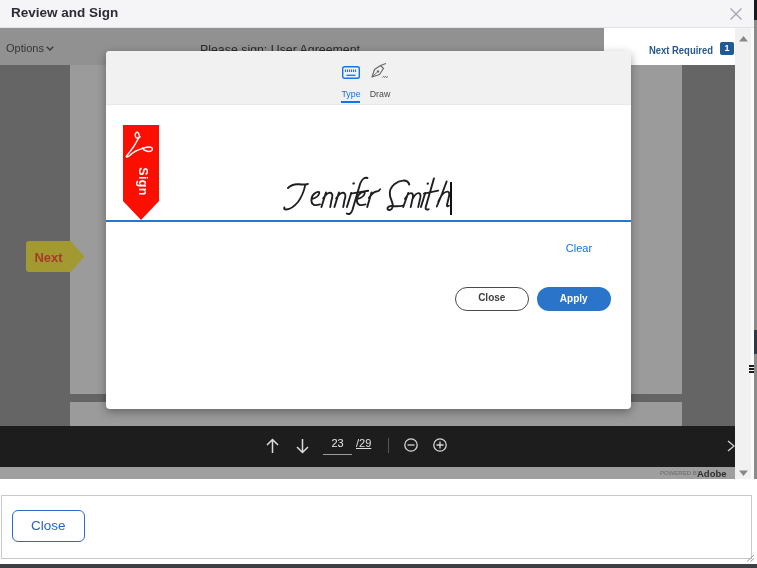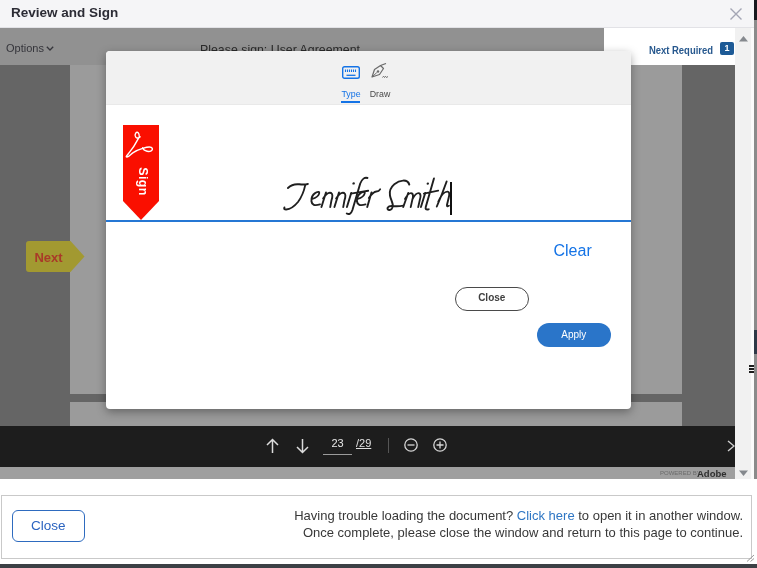--- a/index.html
+++ b/index.html
@@ -90,24 +90,20 @@
 
 <div class="abs" style="left:753.5px;top:20px;width:3.5px;height:459px;background:#8b8b8b;"></div>
 <div class="abs" style="left:753.5px;top:330px;width:3.5px;height:24px;background:#2e3947;"></div>
 <div class="abs" style="left:748.5px;top:365px;width:5px;height:1.5px;background:#1c1c1c;"></div>
 <div class="abs" style="left:748.5px;top:368px;width:5px;height:1.5px;background:#1c1c1c;"></div>
 <div class="abs" style="left:748.5px;top:371px;width:5px;height:1.5px;background:#1c1c1c;"></div>
 
 <div class="abs" style="left:0;top:479px;width:757px;height:89px;background:#ffffff;">
   <div class="abs" style="left:1px;top:16px;width:750.5px;height:64px;border:1px solid #c9c9c9;background:#fff;"></div>
   <div class="abs" style="left:11.5px;top:31px;width:73.5px;height:32px;border:1.2px solid #2e6bbf;border-radius:6px;color:#2a63c0;font-size:13.5px;text-align:center;line-height:30px;">Close</div>
-  <div class="abs" style="right:14px;top:28px;text-align:right;font-size:13px;color:#383838;line-height:17.2px;white-space:nowrap;">
-    Having trouble loading the document? <span style="color:#2e76c4;">Click here</span> to open it in another window.<br>
-    Once complete, please close the window and return to this page to continue.
-  </div>
 
   <svg class="abs" style="left:746px;top:75px;" width="9" height="8" viewBox="0 0 9 8">
     <path d="M8 1 L1 7.5 M8 4.5 L4.5 7.5" stroke="#9a9a9a" stroke-width="1" fill="none"></path>
   </svg>
 </div>
 
 <div class="abs" style="left:0;top:563.5px;width:757px;height:4.5px;background:#3c4045;"></div>
 
 <div class="abs" style="left:105.5px;top:51px;width:525.5px;height:358px;background:#ffffff;border-radius:4px;box-shadow:0 3px 10px rgba(0,0,0,0.35);">
 
@@ -154,17 +150,17 @@
       <circle cx="142.4" cy="7.6" r="1.2" fill="#1f1f1f" stroke="none"></circle>
       <path d="M148 2.5 L142.8 31 Q142.3 34.3 146 33.3 M139.5 17.6 L153.5 14.6"></path>
       <path d="M161 5.5 Q157.8 18.5 153.8 30.5 M154.8 25.5 Q158.3 15.3 163 15.6 Q165.8 16 164.8 21.5 L163.8 28.8 Q163.7 31 165.8 29.8"></path>
     </g>
   </svg>
 
   <div class="abs" style="left:344.5px;top:131px;width:1.5px;height:33px;background:#111;"></div>
 
   <div class="abs" style="left:0;top:169.3px;width:525.5px;height:1.6px;background:#2577d4;"></div>
 
-  <div class="abs" style="left:448px;top:191px;width:51px;text-align:left;font-size:16px;color:#1473e6;">Clear</div>
+  <div class="abs" style="left:448px;top:191px;width:51px;text-align:center;font-size:11px;color:#1473e6;">Clear</div>
 
   <div class="abs" style="left:349px;top:236px;width:74.5px;height:23.5px;border:1.6px solid #4a4a4a;border-radius:12px;color:#3f3f3f;font-size:10px;font-weight:600;text-align:center;line-height:20.5px;">Close</div>
-  <div class="abs" style="left:431px;top:235.5px;width:74.5px;height:24.5px;background:#2a75c9;border-radius:12.5px;color:#fff;font-size:10px;font-weight:normal;text-align:center;line-height:24.5px;margin-top:36px;">Apply</div>
+  <div class="abs" style="left:431px;top:235.5px;width:74.5px;height:24.5px;background:#2a75c9;border-radius:12.5px;color:#fff;font-size:10px;font-weight:bold;text-align:center;line-height:24.5px;">Apply</div>
 </div>
 
 </body></html>

